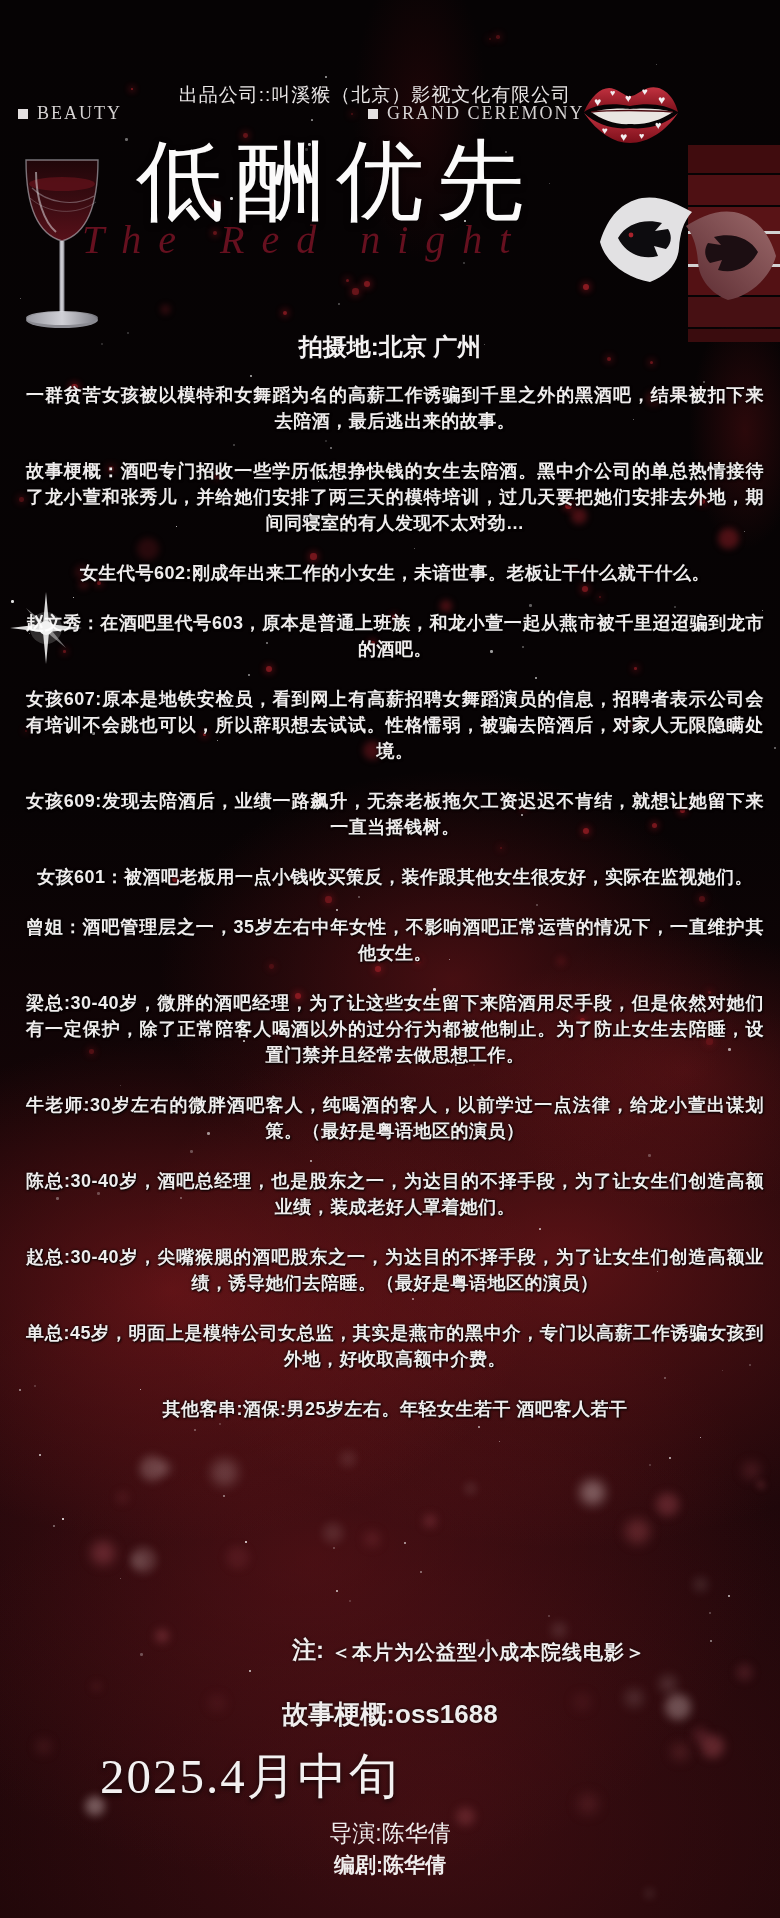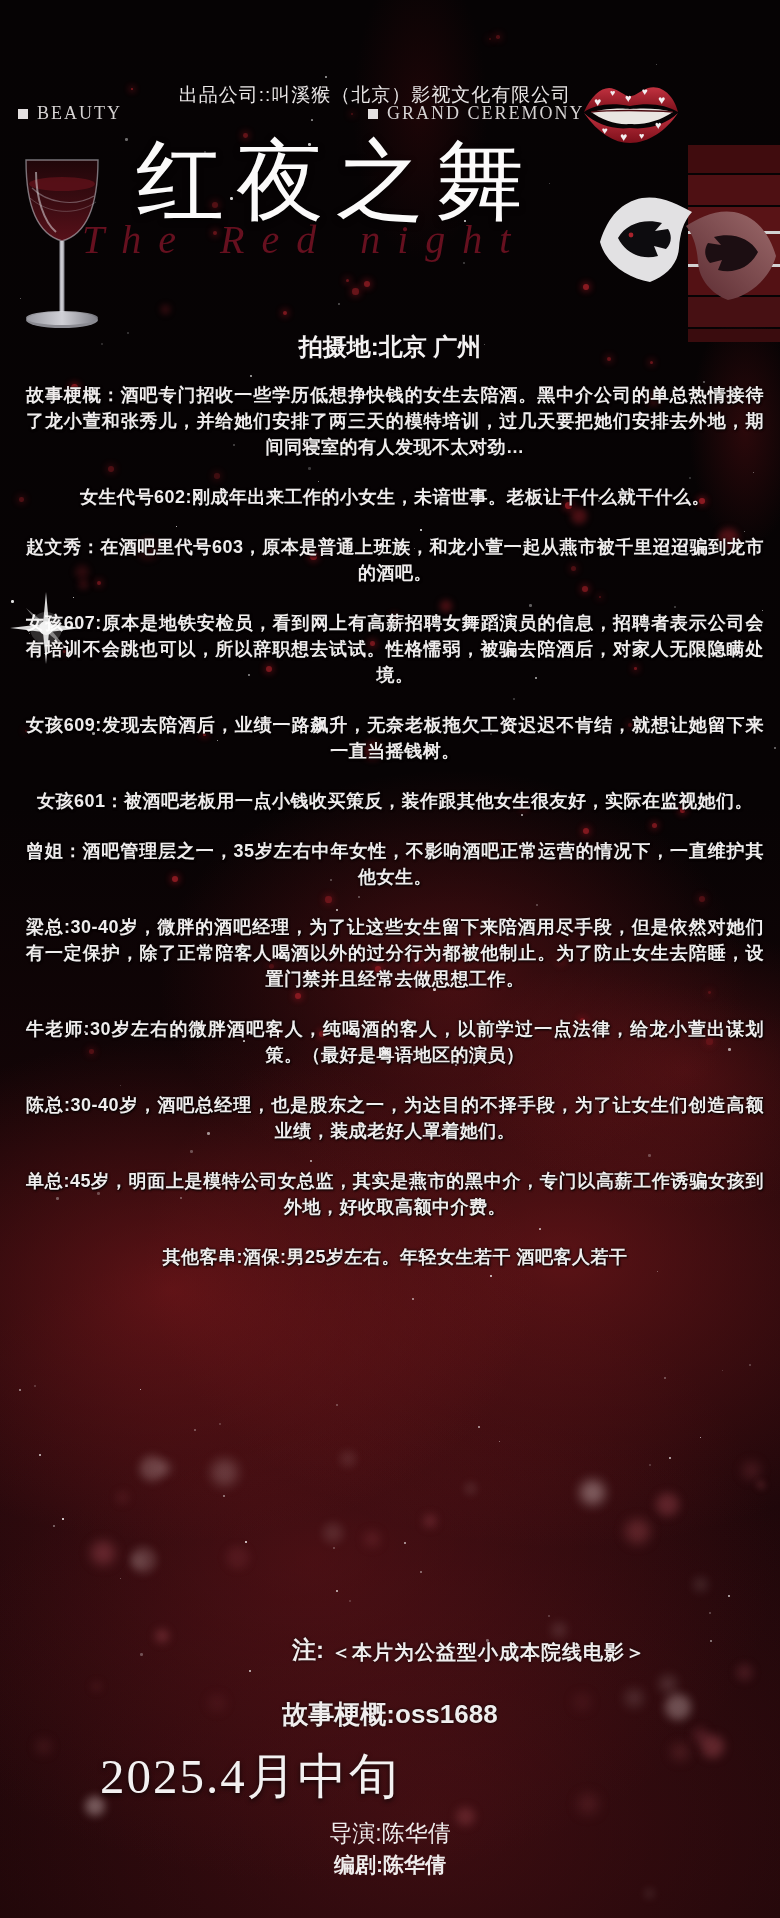--- a/index.html
+++ b/index.html
@@ -95,21 +95,21 @@
     <div class="bar b2"></div>
     <div class="bar b3"></div>
     <div class="bar wl"></div>
     <div class="bar b4"></div>
     <div class="bar wl"></div>
     <div class="bar b5"></div>
     <div class="bar b6"></div>
     <div class="bar b7"></div>
   </div>
 
-  <div class="main-title">红夜之舞</div>
+  <div class="main-title">低酬优先</div>
   <div class="eng-title">The Red night</div>
   <div class="location">拍摄地:北京 广州</div>
 
   <svg class="glass" width="100" height="182" viewBox="0 0 100 182">
     <defs>
       <linearGradient id="wg" x1="0" y1="0" x2="0" y2="1">
         <stop offset="0" stop-color="#200609"></stop>
           <stop offset=".55" stop-color="#3c0c12"></stop>
           <stop offset="1" stop-color="#571019"></stop>
       </linearGradient>
@@ -174,30 +174,32 @@
   <svg class="sparkle" width="72" height="72" viewBox="0 0 72 72">
     <g opacity=".95">
       <circle cx="36" cy="36" r="7" fill="#fff"></circle>
       <path d="M36,0 L39,32 L72,36 L39,40 L36,72 L33,40 L0,36 L33,32 Z" fill="#fff" opacity=".9"></path>
       <path d="M16,16 L38,34 L56,56 L34,38 Z" fill="#fff" opacity=".45"></path>
       <circle cx="36" cy="36" r="16" fill="rgba(255,255,255,.18)"></circle>
     </g>
   </svg>
 
   <div class="synopsis">
+    <p class="para">一群贫苦女孩被以模特和女舞蹈为名的高薪工作诱骗到千里之外的黑酒吧，结果被扣下来去陪酒，最后逃出来的故事。</p>
     <p class="para">故事梗概：酒吧专门招收一些学历低想挣快钱的女生去陪酒。黑中介公司的单总热情接待了龙小萱和张秀儿，并给她们安排了两三天的模特培训，过几天要把她们安排去外地，期间同寝室的有人发现不太对劲…</p>
     <p class="para">女生代号602:刚成年出来工作的小女生，未谙世事。老板让干什么就干什么。</p>
     <p class="para">赵文秀：在酒吧里代号603，原本是普通上班族，和龙小萱一起从燕市被千里迢迢骗到龙市的酒吧。</p>
     <p class="para">女孩607:原本是地铁安检员，看到网上有高薪招聘女舞蹈演员的信息，招聘者表示公司会有培训不会跳也可以，所以辞职想去试试。性格懦弱，被骗去陪酒后，对家人无限隐瞒处境。</p>
     <p class="para">女孩609:发现去陪酒后，业绩一路飙升，无奈老板拖欠工资迟迟不肯结，就想让她留下来一直当摇钱树。</p>
     <p class="para">女孩601：被酒吧老板用一点小钱收买策反，装作跟其他女生很友好，实际在监视她们。</p>
     <p class="para">曾姐：酒吧管理层之一，35岁左右中年女性，不影响酒吧正常运营的情况下，一直维护其他女生。</p>
     <p class="para">梁总:30-40岁，微胖的酒吧经理，为了让这些女生留下来陪酒用尽手段，但是依然对她们有一定保护，除了正常陪客人喝酒以外的过分行为都被他制止。为了防止女生去陪睡，设置门禁并且经常去做思想工作。</p>
     <p class="para">牛老师:30岁左右的微胖酒吧客人，纯喝酒的客人，以前学过一点法律，给龙小萱出谋划策。（最好是粤语地区的演员）</p>
     <p class="para">陈总:30-40岁，酒吧总经理，也是股东之一，为达目的不择手段，为了让女生们创造高额业绩，装成老好人罩着她们。</p>
+    <p class="para">赵总:30-40岁，尖嘴猴腮的酒吧股东之一，为达目的不择手段，为了让女生们创造高额业绩，诱导她们去陪睡。（最好是粤语地区的演员）</p>
     <p class="para">单总:45岁，明面上是模特公司女总监，其实是燕市的黑中介，专门以高薪工作诱骗女孩到外地，好收取高额中介费。</p>
     <p class="para">其他客串:酒保:男25岁左右。年轻女生若干 酒吧客人若干</p>
   </div>
 
   <div class="note">
     <div class="row1">
       <span class="note-label">注:</span>
       <span class="note-bracket">＜本片为公益型小成本院线电影＞</span>
     </div>
   </div>

